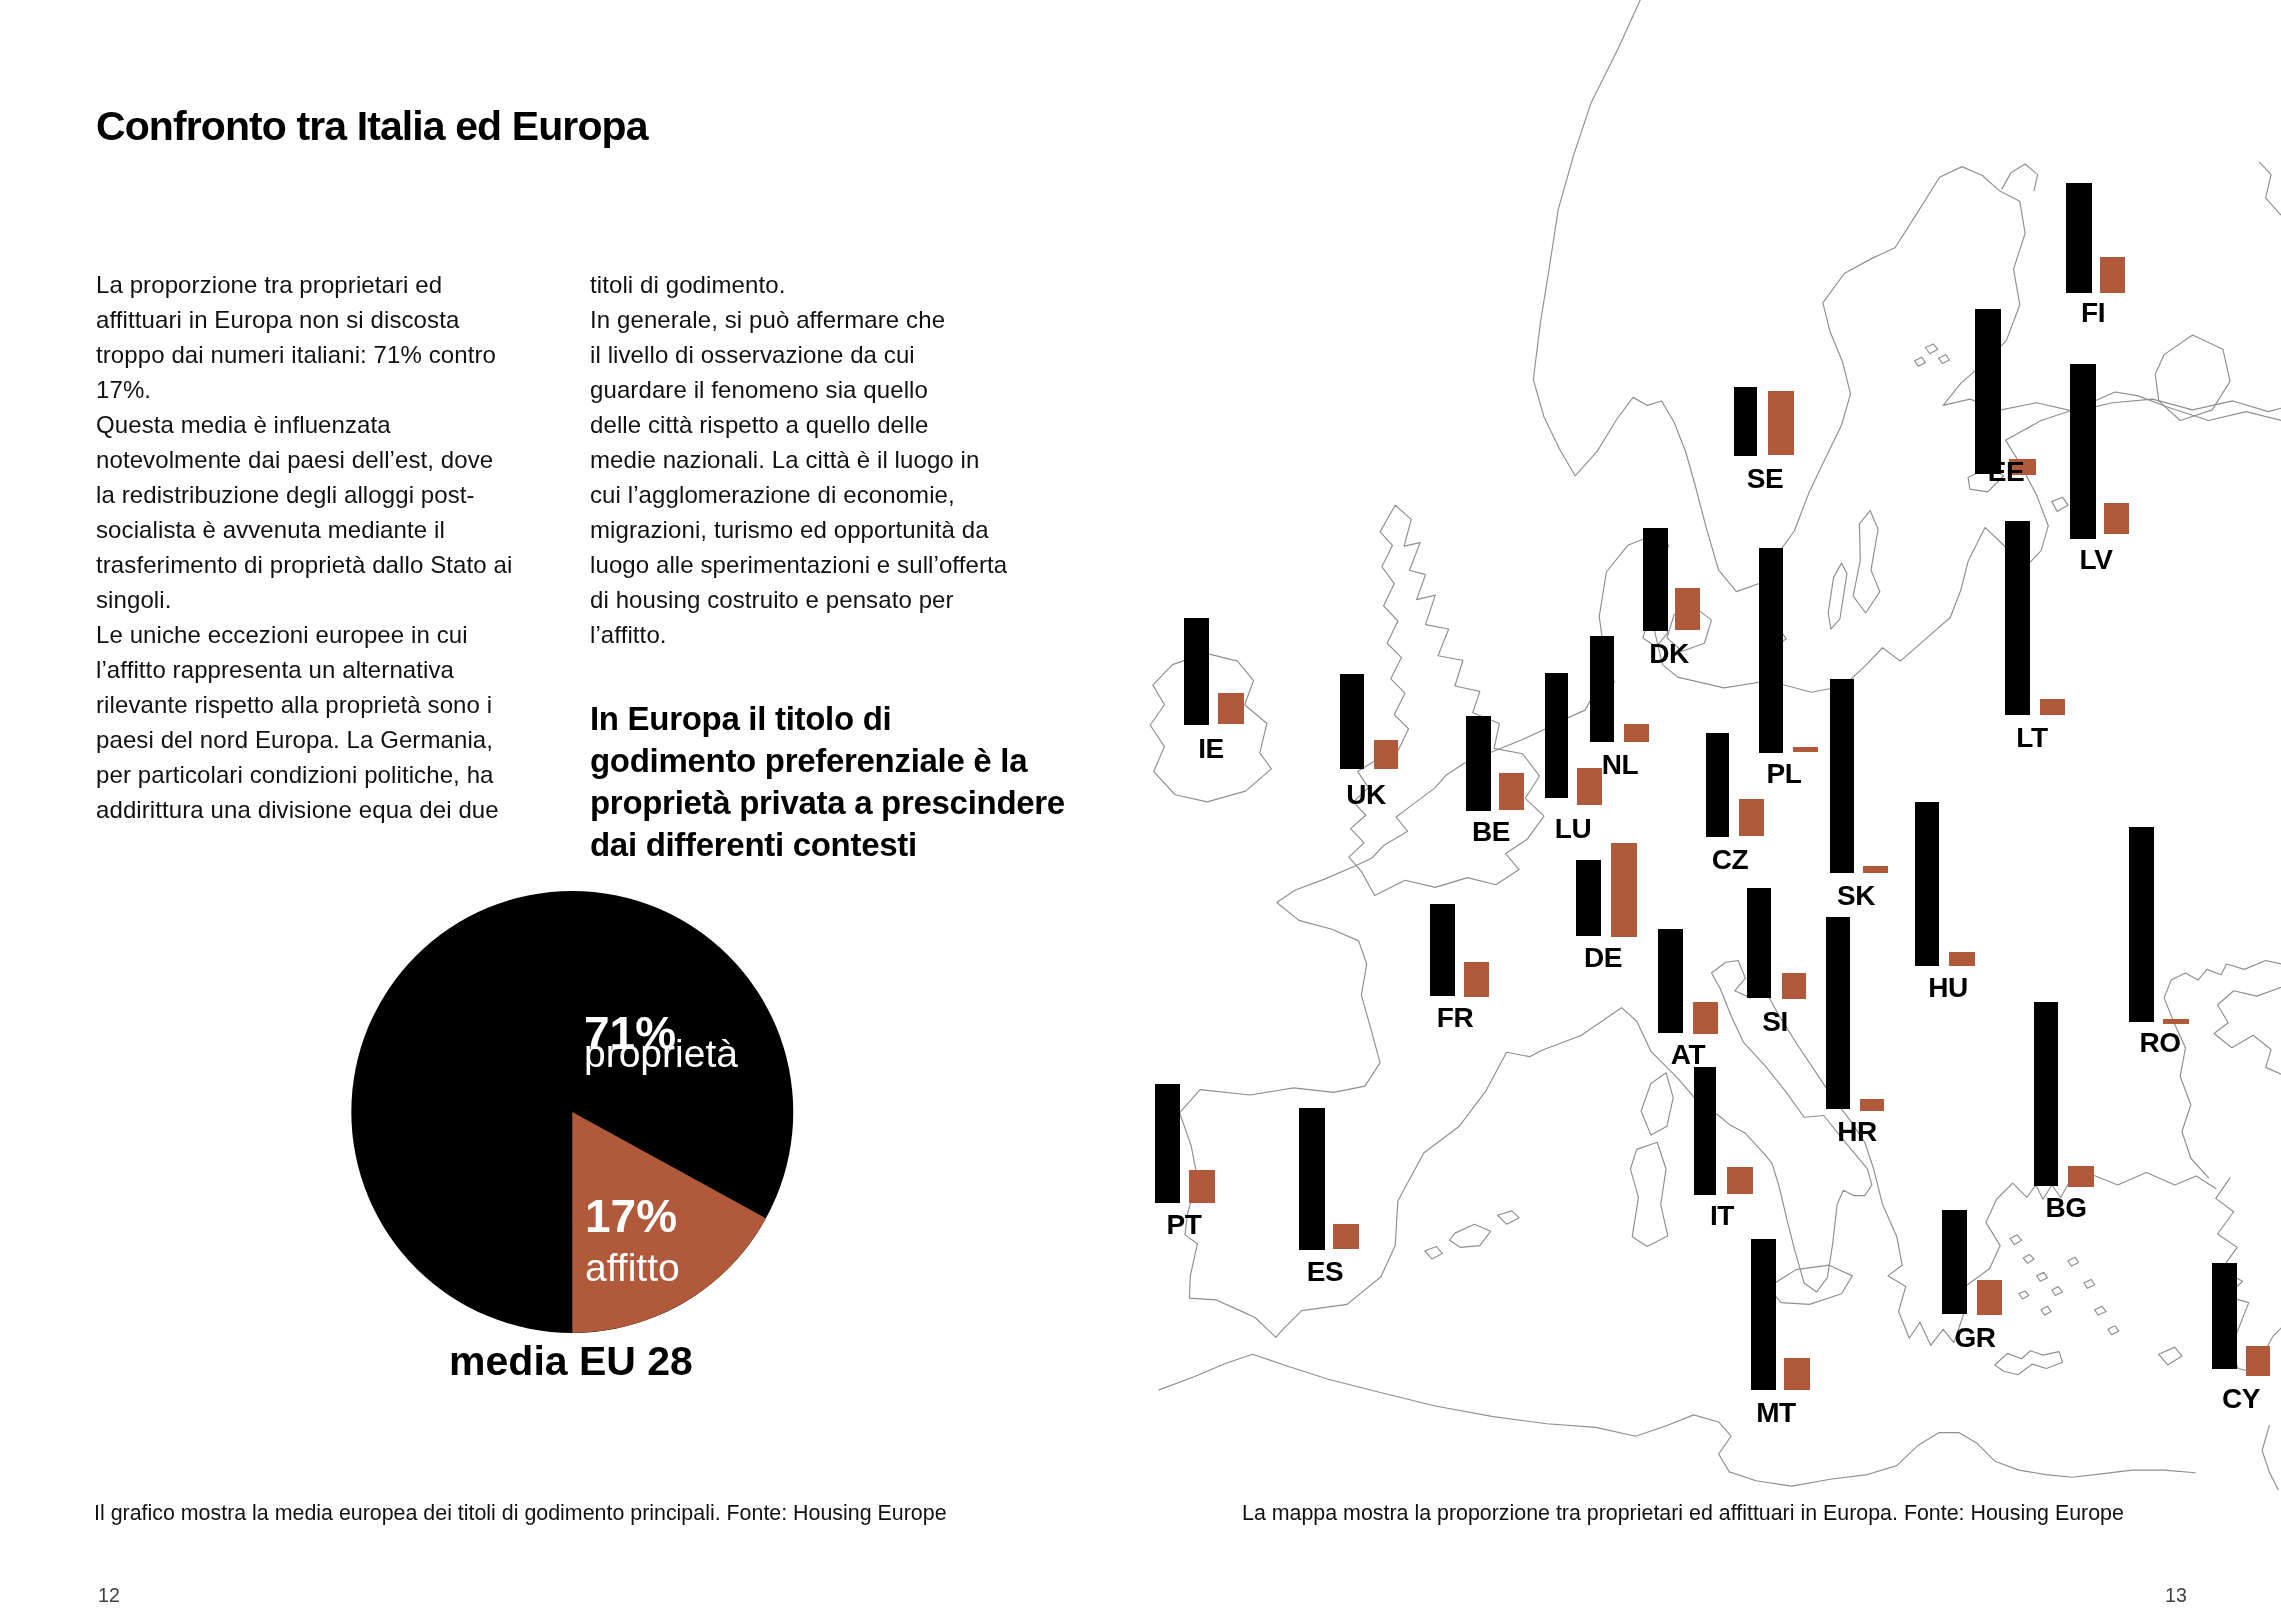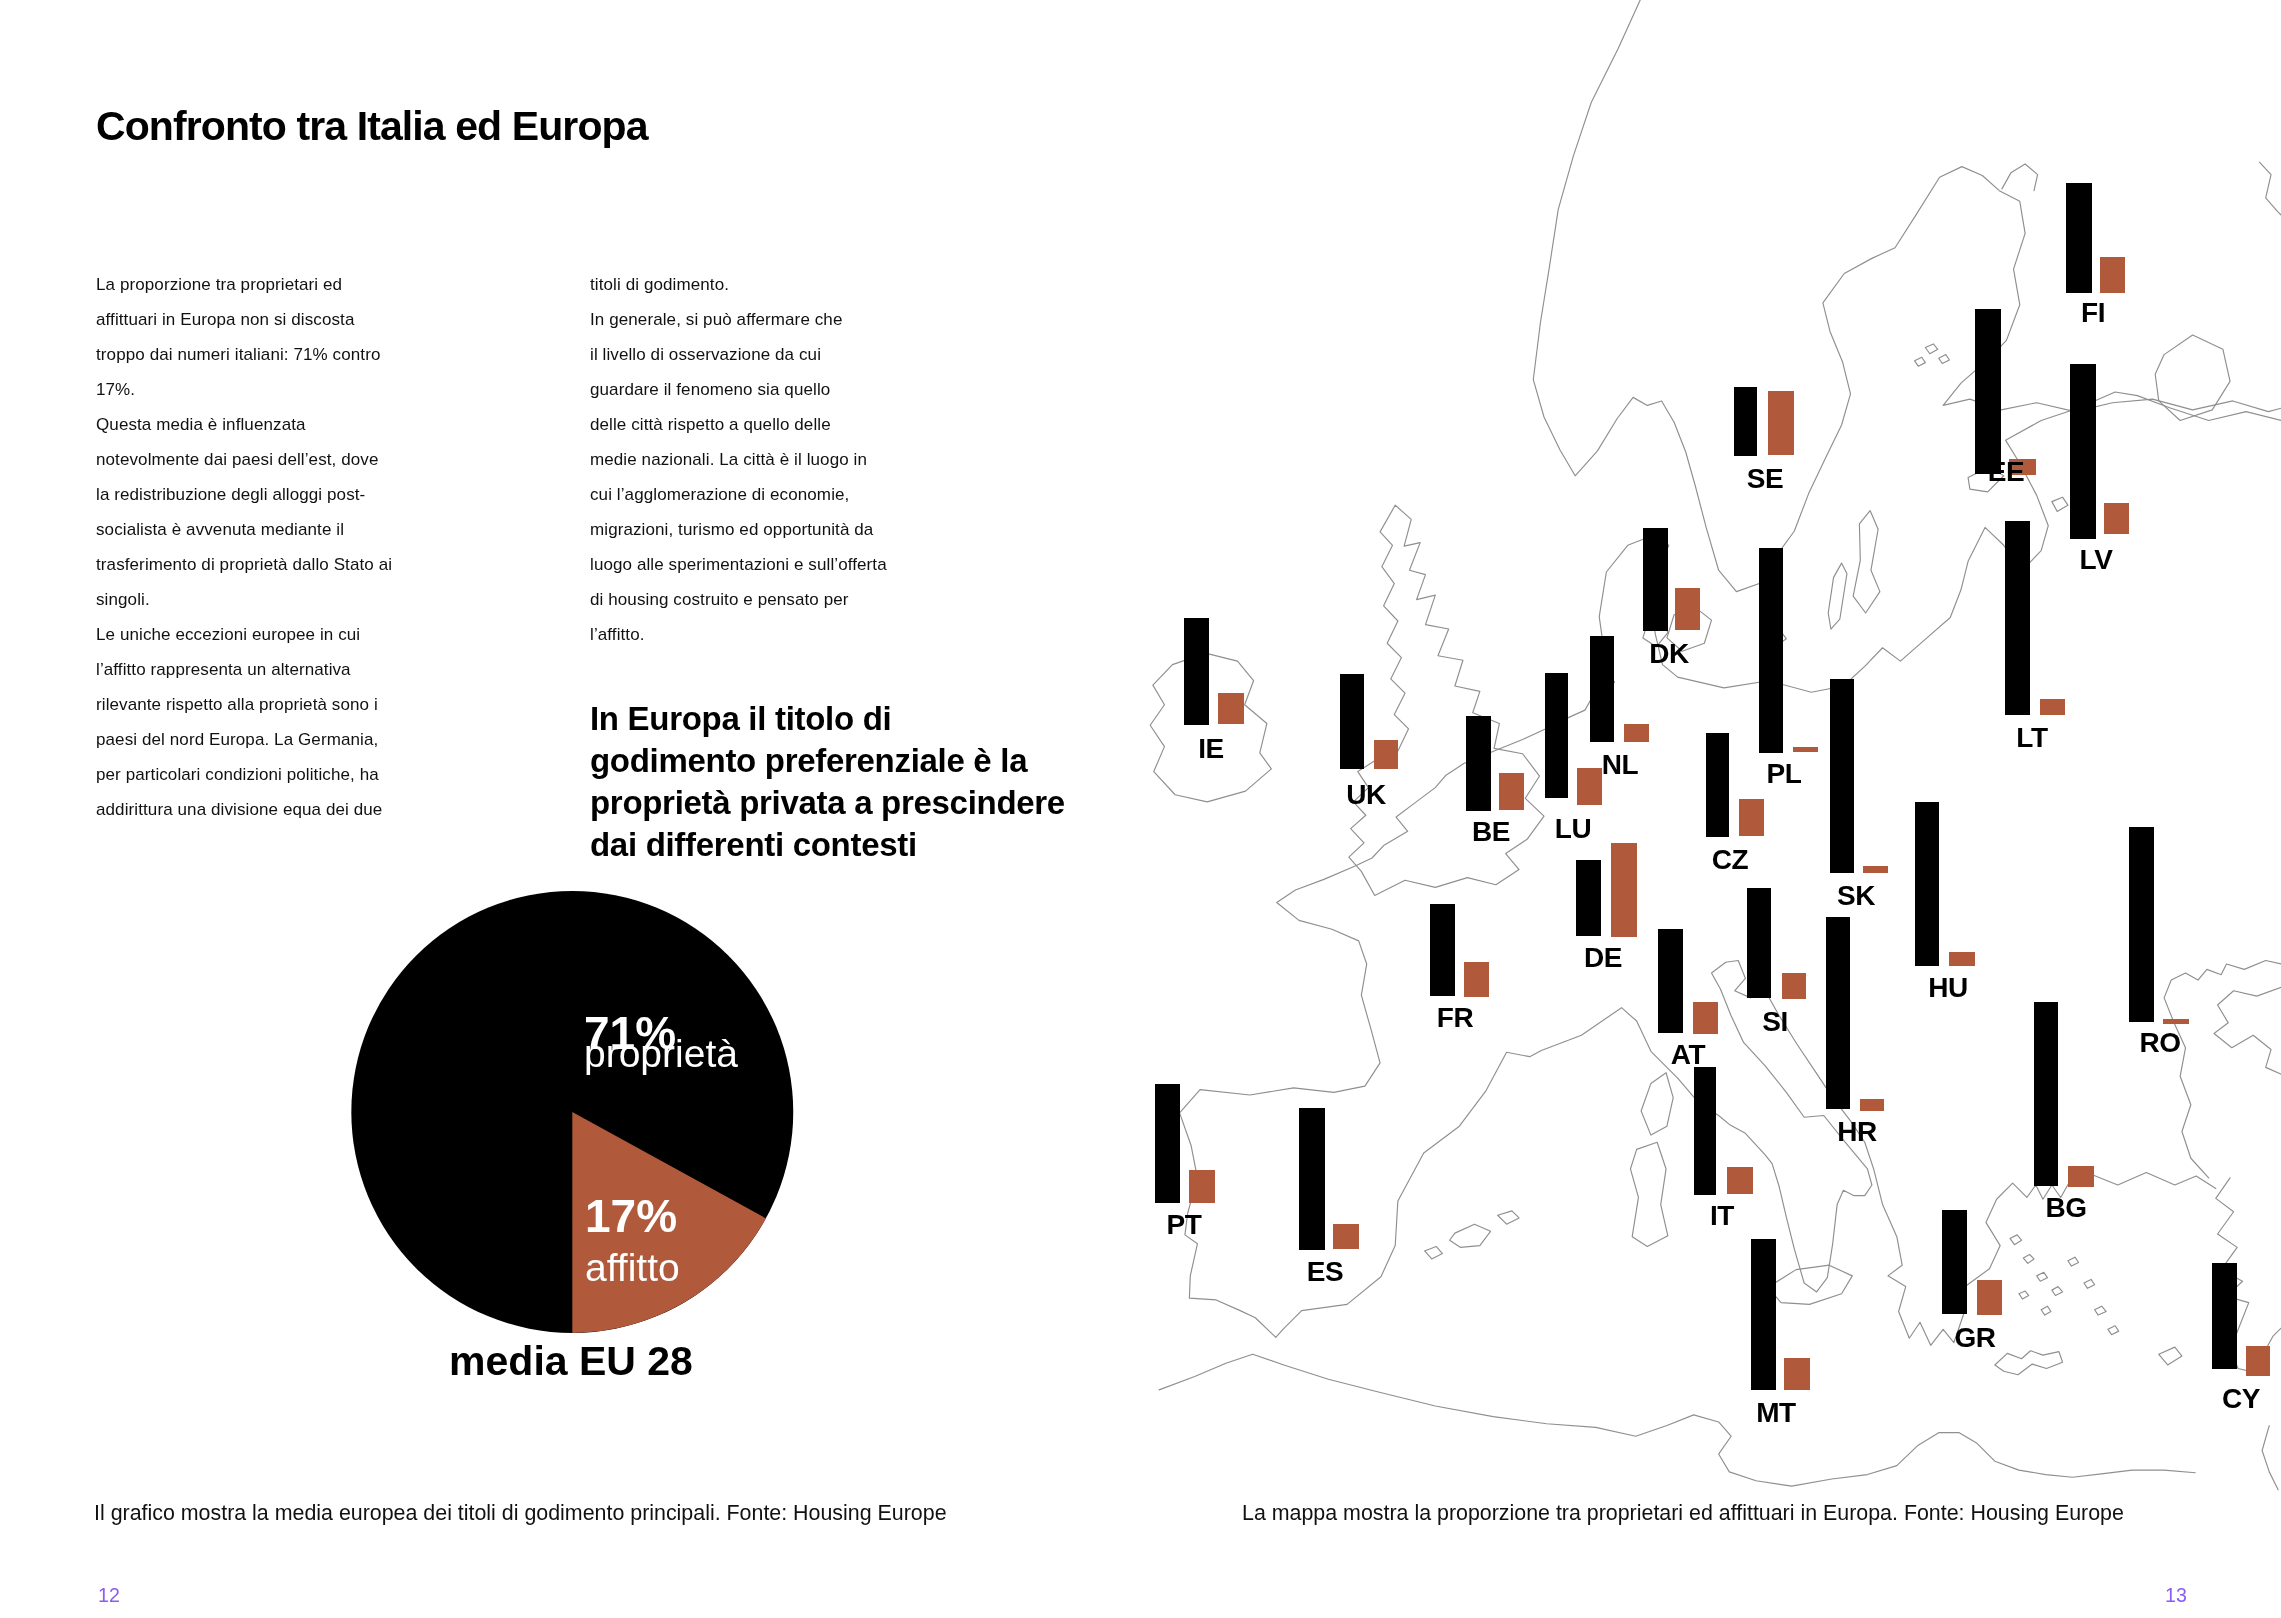--- a/index.html
+++ b/index.html
@@ -1,32 +1,32 @@
 <!DOCTYPE html>
 <html style="font-size:14.3px"><head>
 <meta charset="utf-8">
 <style>
   html,body{margin:0;padding:0;background:#ffffff;}
   body{width:2281px;height:1618px;position:relative;overflow:hidden;
        font-family:"Liberation Sans",sans-serif;color:#000;}
   .abs{position:absolute;}
   
   #page-title{left:96px;top:103px;font-size:41px;font-weight:bold;letter-spacing:-0.9px;}
-  .bodycol{font-size:17px;line-height:35px;white-space:pre-line;letter-spacing:0.1px;color:#111;}
+  .bodycol{font-size:24px;line-height:35px;white-space:pre-line;letter-spacing:0.1px;color:#111;}
   #col1{left:96px;top:267px;width:535px;}
   #col2{left:590px;top:267px;width:535px;}
   #statement{left:590px;top:670px;width:517px;font-size:33px;line-height:42px;
              font-weight:bold;white-space:pre-line;letter-spacing:-0.3px;margin-top:28px;}
   #pie-wrap{left:0;top:0;width:1141px;height:1618px;pointer-events:none;}
   .pie-big{position:absolute;color:#fff;font-size:46px;font-weight:bold;}
   .pie-small{position:absolute;color:#fff;font-size:39px;font-weight:normal;}
   #pie-caption{left:571px;top:1338px;transform:translateX(-50%);
                font-size:41px;font-weight:bold;white-space:nowrap;}
   .footnote{top:1501px;font-size:21.4px;color:#111;white-space:nowrap;}
-  .pagenum{top:1584px;font-size:19.6px;color:#8b5cf6;}
+  .pagenum{top:1584px;font-size:19.6px;color:#404040;}
   
   #map{left:1141px;top:0;width:1141px;height:1618px;}
   #map svg{position:absolute;left:0;top:0;}
   #map svg path{fill:none;stroke:#8f8f8f;stroke-width:1.3;stroke-linejoin:round;stroke-linecap:round;}
   .bar{position:absolute;}
   .bar.owner{background:#000;}
   .country-label{position:absolute;transform:translateX(-50%);font-weight:bold;
                  font-size:28px;letter-spacing:-0.4px;white-space:nowrap;}
 </style>
 </head>

